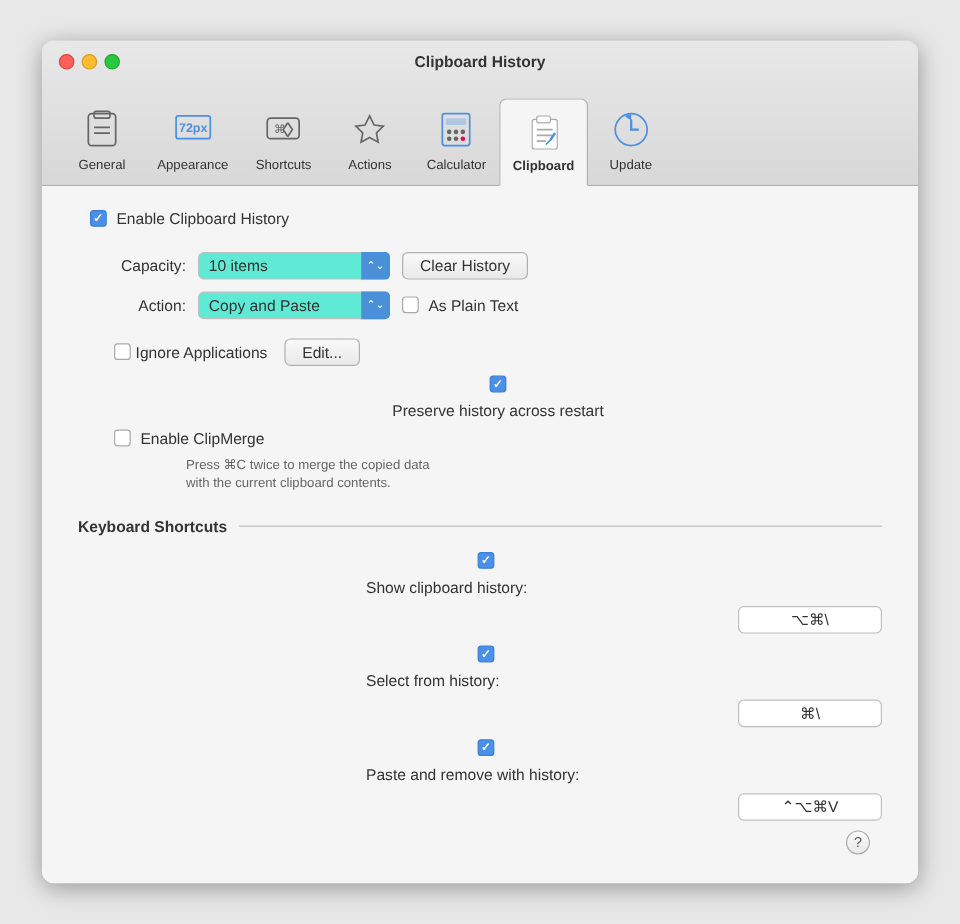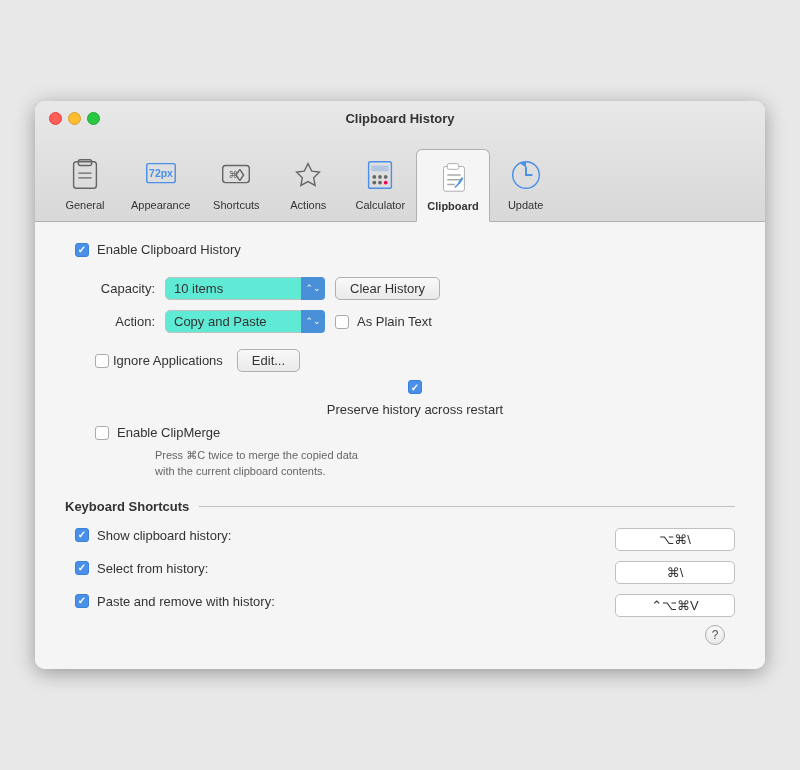--- a/index.html
+++ b/index.html
@@ -274,22 +274,23 @@
 
     .shortcut-rows {
       display: flex;
       flex-direction: column;
       gap: 10px;
       margin-left: 10px;
     }
 
     .shortcut-row {
       display: flex;
-      align-items: flex-start;
+      align-items: center;
       gap: 8px;
+      flex-direction: column;
     }
 
     .shortcut-label {
       font-size: 13px;
       color: #333;
       min-width: 200px;
     }
 
     .shortcut-key {
       background: white;

